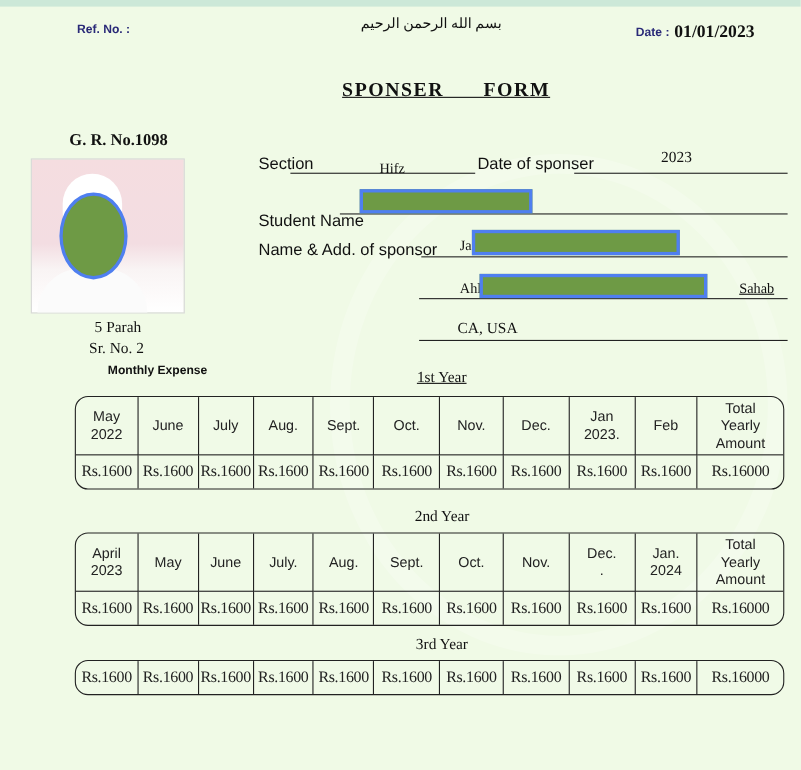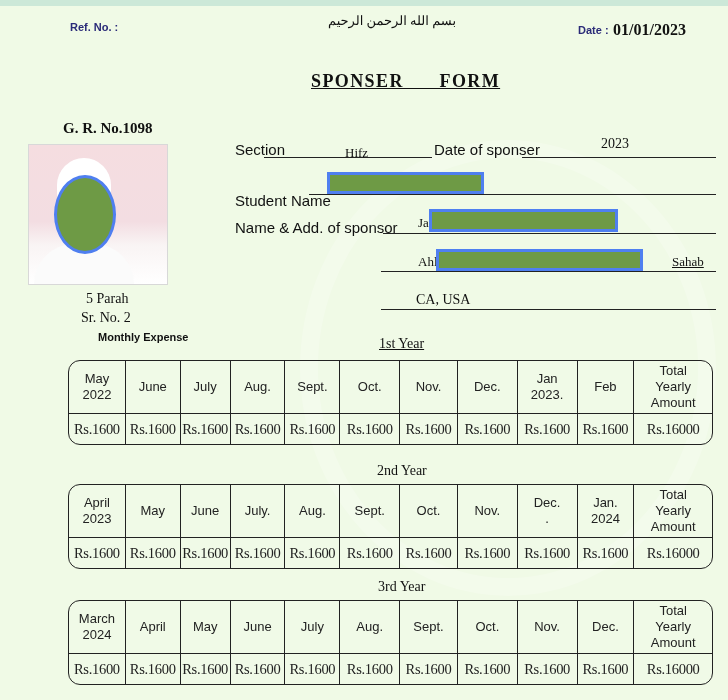--- a/index.html
+++ b/index.html
@@ -206,36 +206,20 @@
       <col style="width:55px">
       <col style="width:55px">
       <col style="width:60px">
       <col style="width:58px">
       <col style="width:60px">
       <col style="width:60px">
       <col style="width:57px">
       <col style="width:78px">
   </colgroup>
   <tbody>
-      <tr class="hdr">
-    <td style="white-space:pre">March
-2024</td>
-    <td>April</td>
-    <td>May</td>
-    <td>June</td>
-    <td>July</td>
-    <td>Aug.</td>
-    <td>Sept.</td>
-    <td>Oct.</td>
-    <td>Nov.</td>
-    <td>Dec.</td>
-    <td style="white-space:pre">Total
-Yearly
-Amount</td>
-  </tr>
   <tr class="val">
     <td>Rs.1600</td>
     <td>Rs.1600</td>
     <td>Rs.1600</td>
     <td>Rs.1600</td>
     <td>Rs.1600</td>
     <td>Rs.1600</td>
     <td>Rs.1600</td>
     <td>Rs.1600</td>
     <td>Rs.1600</td>

